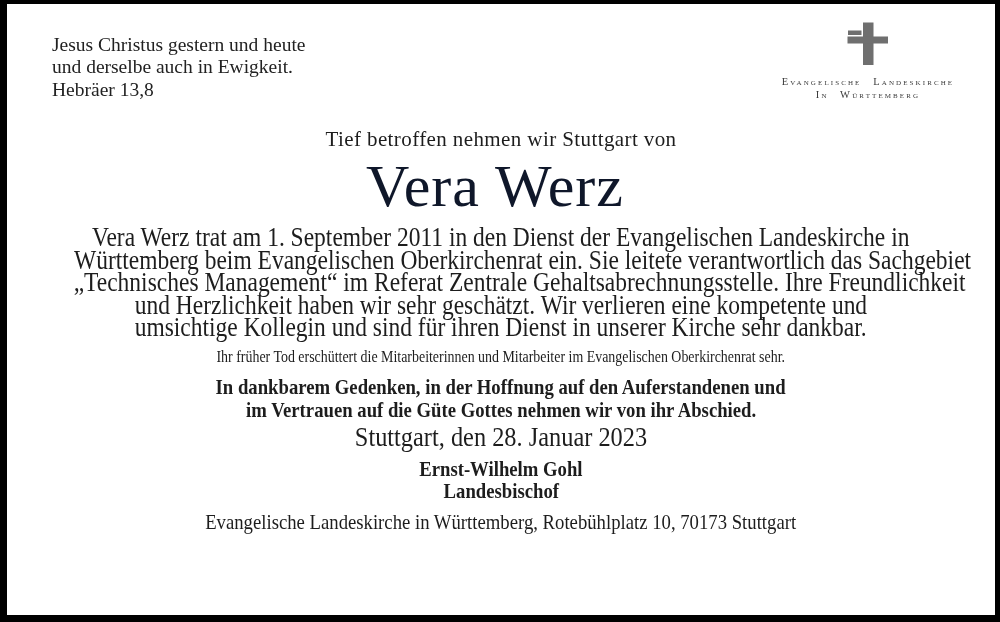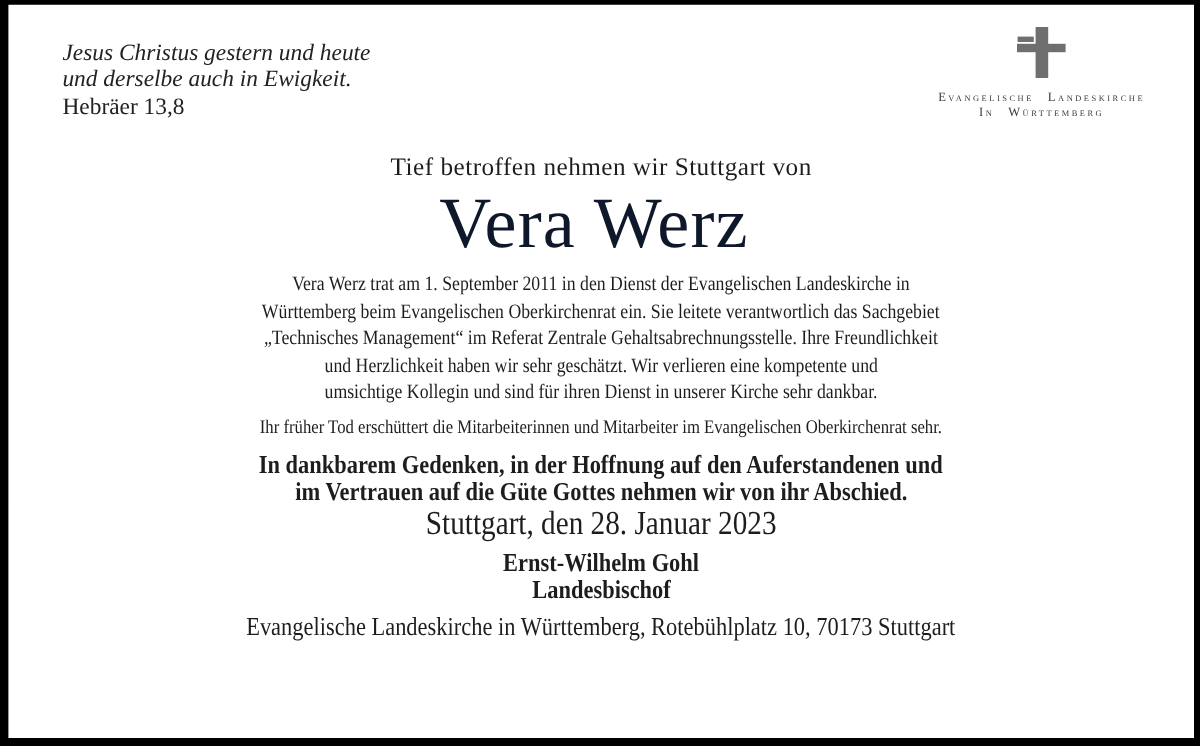--- a/index.html
+++ b/index.html
@@ -12,21 +12,21 @@
     border-width:4px 5px 7px 7px;
     font-family:"Liberation Serif", serif;
     color:#1d1d1d;
     overflow:hidden;
   }
   
   .quote{
     position:absolute;left:45px;top:30px;
     font-size:19.5px;line-height:22px;color:#222222;
   }
-  .quote .q-italic{font-style:italic;}
+  .quote .q-italic{}
   .quote .q-source{font-style:normal;margin-top:1px;}
 
   
   .logo{
     position:absolute;left:756px;top:16px;width:210px;
     text-align:center;
   }
   .logo svg{display:block;margin:0 auto 9px auto;}
   .logo-text{
     font-size:10.5px;line-height:13px;font-weight:400;
@@ -49,21 +49,21 @@
   .dates{font-size:21px;letter-spacing:.4px;line-height:24px;margin-top:0;}
   .dates .birth{margin-right:42px;}
 
   
   .cnd{
     display:inline-block;
     transform:scaleX(.87);
     transform-origin:50% 50%;
     white-space:nowrap;
   }
-  .body-block{margin-top:10px;font-size:17px;line-height:22.5px;}
+  .body-block{margin-top:10px;font-size:27px;line-height:22.5px;}
   .impact-block{margin-top:7px;font-size:16px;line-height:22.5px;}
   .farewell-block{margin-top:8px;font-size:21.5px;line-height:22.5px;font-weight:bold;}
   .dateline-block{margin-top:5px;font-size:28px;line-height:22.5px;}
   .signature-block{margin-top:9px;font-size:21.5px;line-height:22.5px;font-weight:700;}
   .footer-block{margin-top:8px;font-size:21.5px;line-height:22.5px;}
 </style>
 </head>
 <body>
 
 <div class="page">

